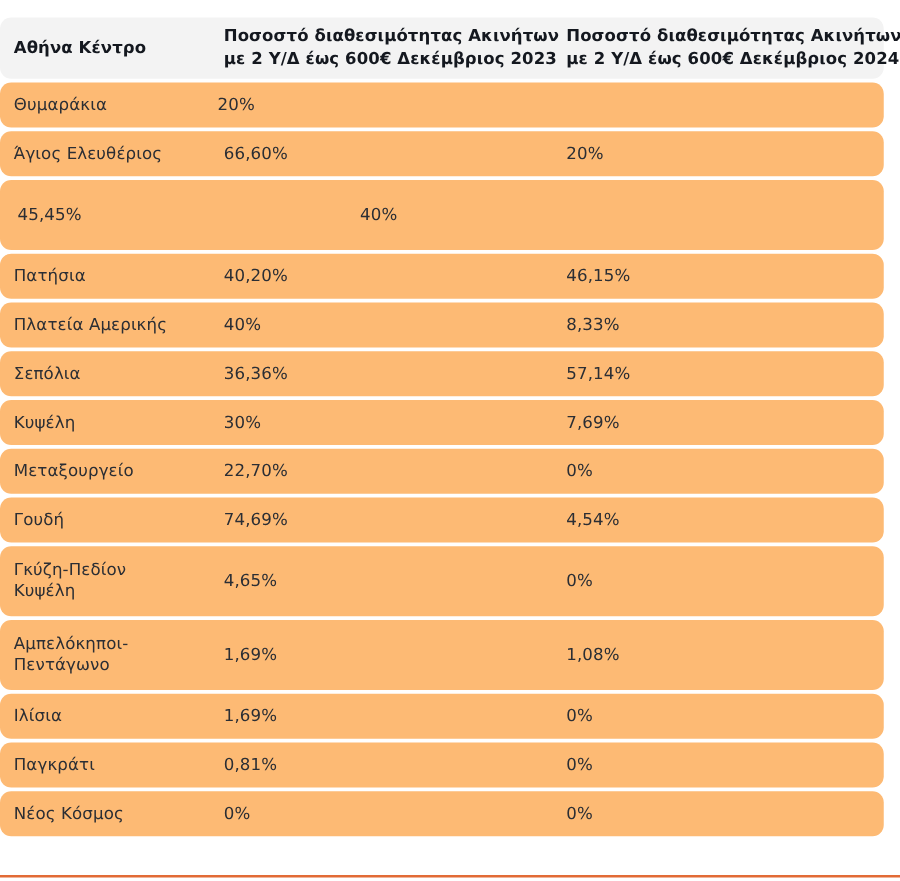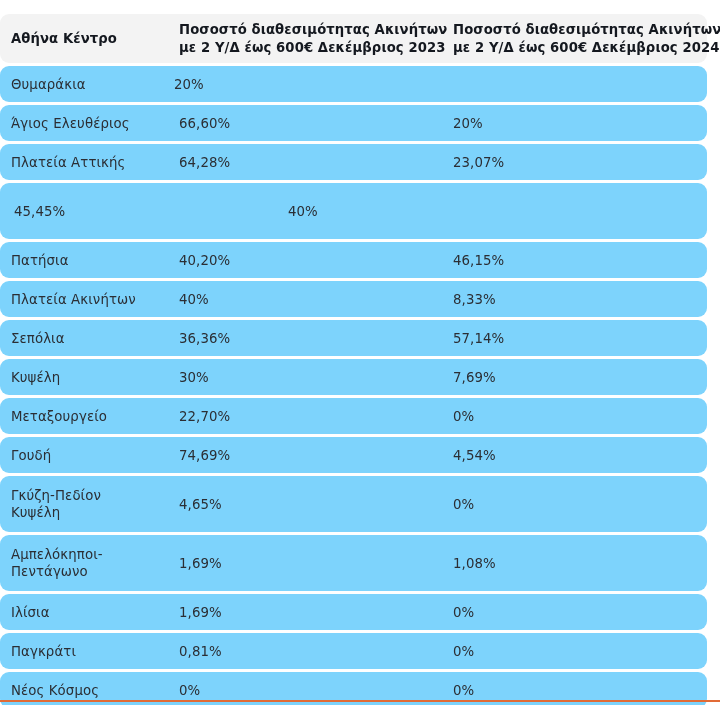--- a/index.html
+++ b/index.html
@@ -28,21 +28,21 @@
     padding-top: 14px;
   }
 
   
   .row {
     position: relative;
     display: flex;
     align-items: center;
     width: 707px;
     margin: 0 0 3px 0;
-    background: #7dd3fc;
+    background: #fdba74;
     border-radius: 9px;
     box-sizing: border-box;
     min-height: 36px;
   }
 
   .row.header-row {
     background: #f3f3f3;
     min-height: 49px;
     align-items: center;
   }
@@ -114,41 +114,34 @@
         </div>
         <div class="cell c-2024">20%</div>
       </div>
       <div class="row">
         <div class="cell c-area">
           <span class="area-name">Άγιος Ελευθέριος</span>
         </div>
         <div class="cell c-2023">66,60%</div>
         <div class="cell c-2024">20%</div>
       </div>
-      <div class="row">
-        <div class="cell c-area">
-          <span class="area-name">Πλατεία Αττικής</span>
-        </div>
-        <div class="cell c-2023">64,28%</div>
-        <div class="cell c-2024">23,07%</div>
-      </div>
       <div class="row tall">
         <div class="cell c-2023">45,45%</div>
         <div class="cell c-2024">40%</div>
       </div>
       <div class="row">
         <div class="cell c-area">
           <span class="area-name">Πατήσια</span>
         </div>
         <div class="cell c-2023">40,20%</div>
         <div class="cell c-2024">46,15%</div>
       </div>
       <div class="row">
         <div class="cell c-area">
-          <span class="area-name">Πλατεία Ακινήτων</span>
+          <span class="area-name">Πλατεία Αμερικής</span>
         </div>
         <div class="cell c-2023">40%</div>
         <div class="cell c-2024">8,33%</div>
       </div>
       <div class="row">
         <div class="cell c-area">
           <span class="area-name">Σεπόλια</span>
         </div>
         <div class="cell c-2023">36,36%</div>
         <div class="cell c-2024">57,14%</div>

